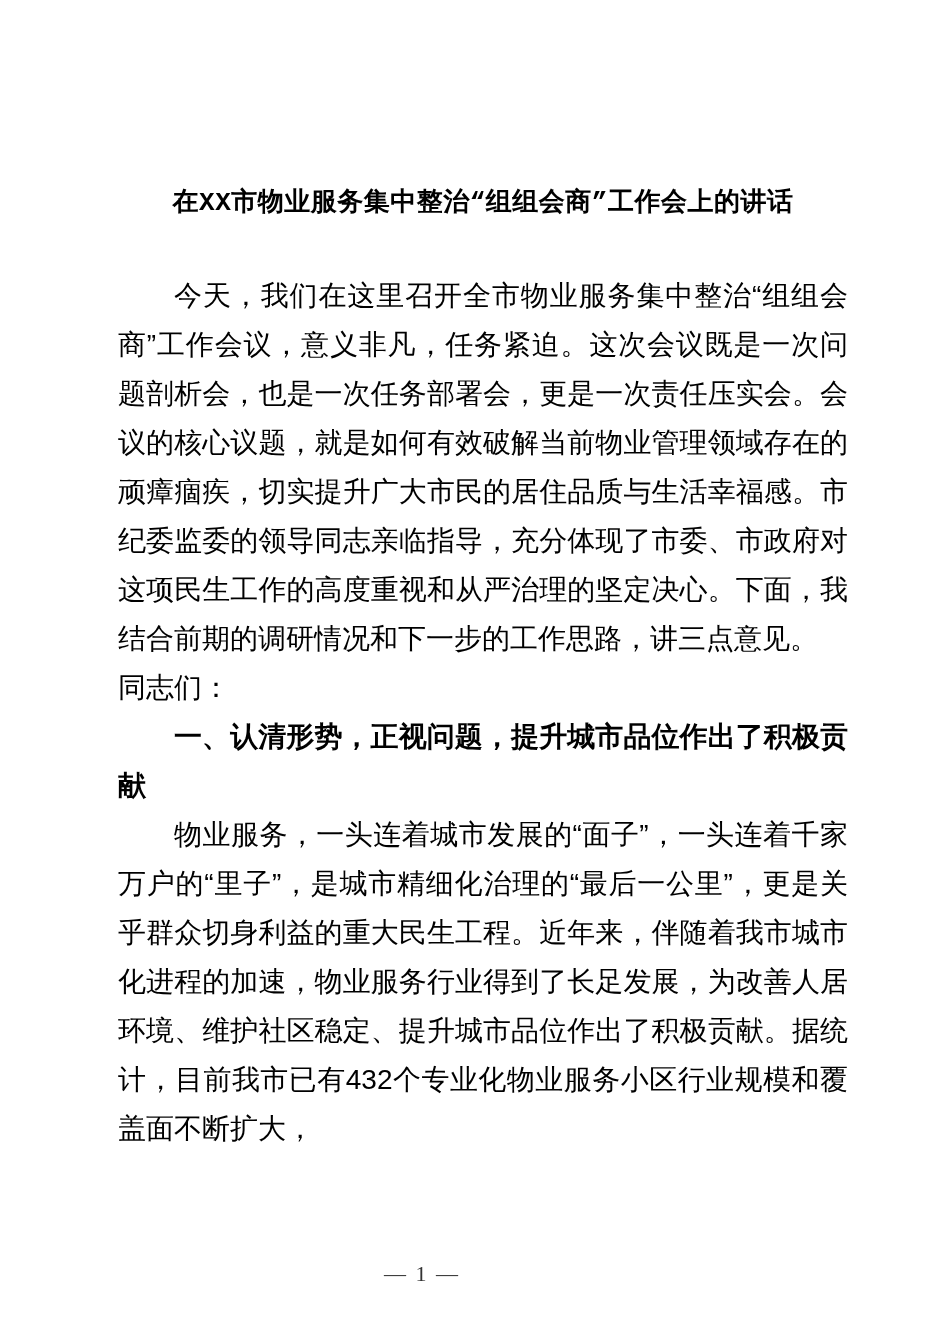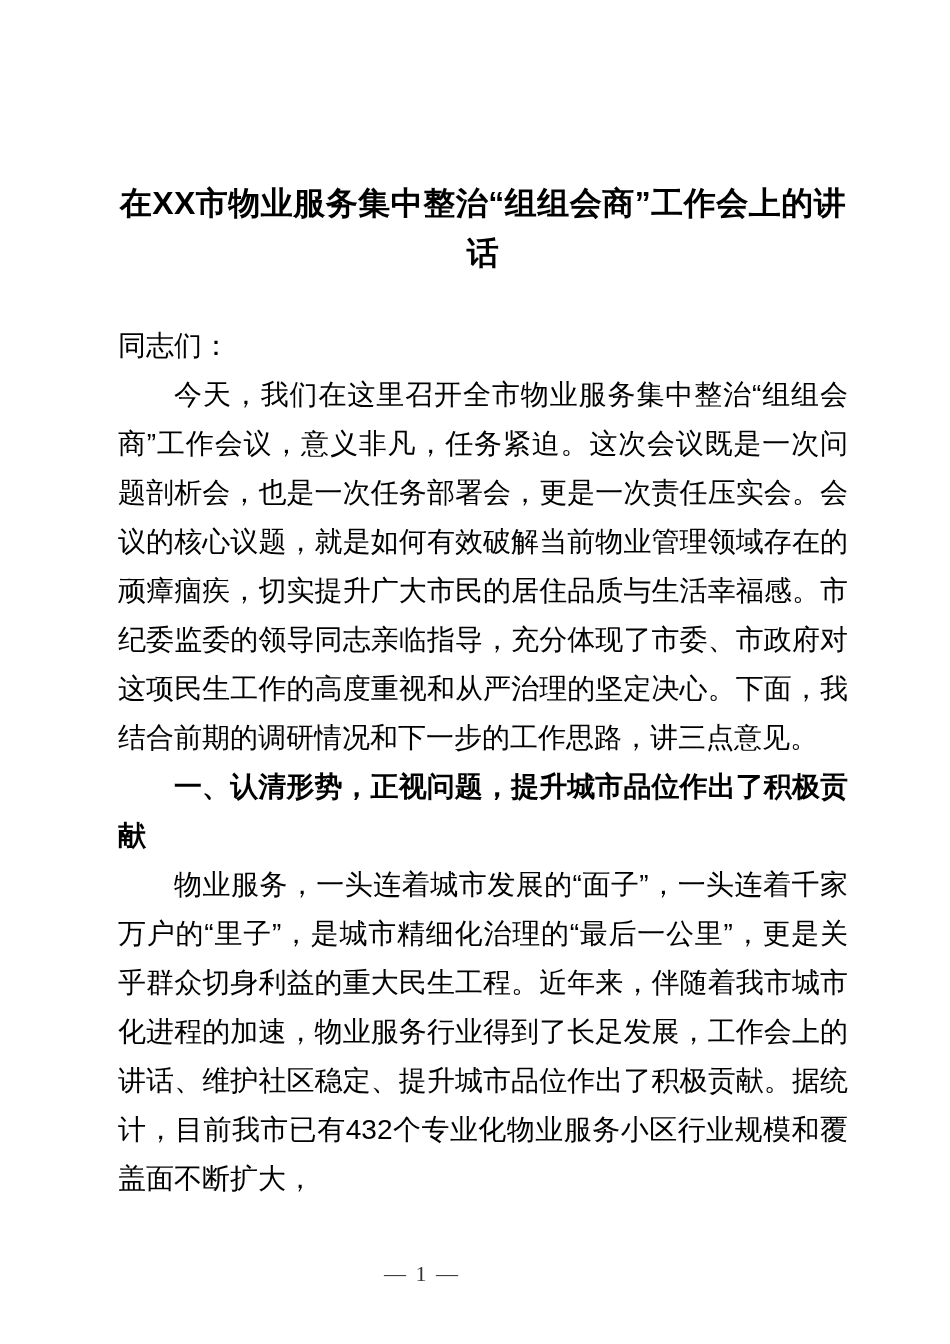--- a/index.html
+++ b/index.html
@@ -28,28 +28,29 @@
     position: absolute;
     left: 118px;
     top: 0;
     width: 730px;
   }
 
   
   .doc-title {
     margin: 0;
     padding: 0;
-    font-size: 32px;
+    font-size: 26px;
     line-height: 50px;
     font-weight: bold;
     text-align: center;
     letter-spacing: 0.5px;
     padding-top: 178px;
     white-space: normal;
     word-break: break-all;
+    font-family: Liberation Mono, monospace;
   }
 
   
   .para {
     margin: 0;
     padding: 0;
     font-size: 28px;
     line-height: 49px;
     text-align: justify;
     text-align-last: left;
@@ -98,25 +99,25 @@
 <body>
 
 <div class="page">
 
   <div class="content">
 
     <h1 class="doc-title">在XX市物业服务集中整治“组组会商”工作会上的讲话</h1>
 
     <div class="gap-title-body"></div>
 
+    <p class="para indent">今天，我们在这里召开全市物业服务集中整治“组组会商”工作会议，意义非凡，任务紧迫。这次会议既是一次问题剖析会，也是一次任务部署会，更是一次责任压实会。会议的核心议题，就是如何有效破解当前物业管理领域存在的顽瘴痼疾，切实提升广大市民的居住品质与生活幸福感。市纪委监委的领导同志亲临指导，充分体现了市委、市政府对这项民生工作的高度重视和从严治理的坚定决心。下面，我结合前期的调研情况和下一步的工作思路，讲三点意见。</p>
+
     <p class="para salutation">同志们：</p>
-
-    <p class="para indent">今天，我们在这里召开全市物业服务集中整治“组组会商”工作会议，意义非凡，任务紧迫。这次会议既是一次问题剖析会，也是一次任务部署会，更是一次责任压实会。会议的核心议题，就是如何有效破解当前物业管理领域存在的顽瘴痼疾，切实提升广大市民的居住品质与生活幸福感。市纪委监委的领导同志亲临指导，充分体现了市委、市政府对这项民生工作的高度重视和从严治理的坚定决心。下面，我结合前期的调研情况和下一步的工作思路，讲三点意见。</p>
 
     <p class="heading-1">一、认清形势，正视问题，提升城市品位作出了积极贡献</p>
 
-    <p class="para indent">物业服务，一头连着城市发展的“面子”，一头连着千家万户的“里子”，是城市精细化治理的“最后一公里”，更是关乎群众切身利益的重大民生工程。近年来，伴随着我市城市化进程的加速，物业服务行业得到了长足发展，工作会上的讲话、维护社区稳定、提升城市品位作出了积极贡献。据统计，目前我市已有432个专业化物业服务小区行业规模和覆盖面不断扩大，</p>
+    <p class="para indent">物业服务，一头连着城市发展的“面子”，一头连着千家万户的“里子”，是城市精细化治理的“最后一公里”，更是关乎群众切身利益的重大民生工程。近年来，伴随着我市城市化进程的加速，物业服务行业得到了长足发展，为改善人居环境、维护社区稳定、提升城市品位作出了积极贡献。据统计，目前我市已有432个专业化物业服务小区行业规模和覆盖面不断扩大，</p>
 
   </div>
 
   <div class="page-footer">— 1 —</div>
 
 </div>
 
 </body></html>

